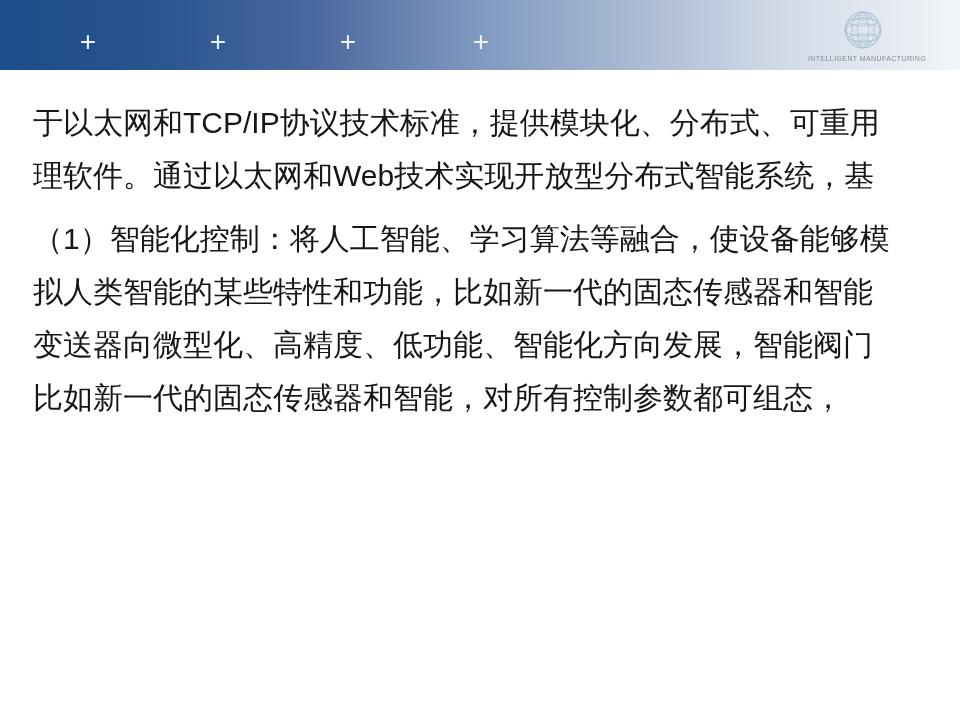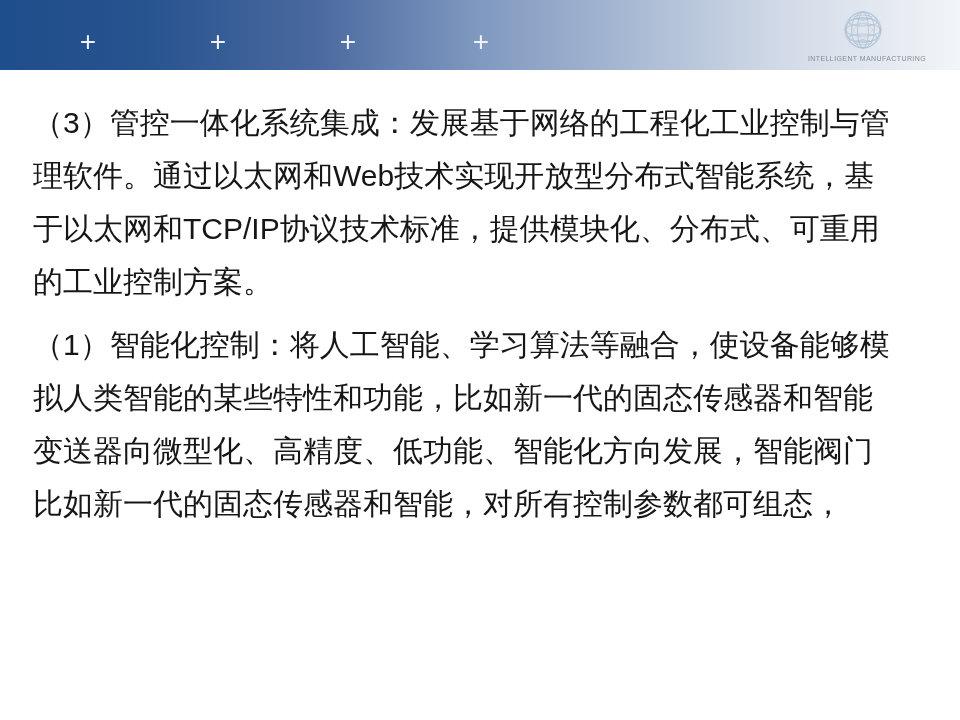--- a/index.html
+++ b/index.html
@@ -94,24 +94,22 @@
           <ellipse cx="21" cy="21" rx="18" ry="7.5" transform="rotate(45 21 21)"></ellipse>
           <ellipse cx="21" cy="21" rx="18" ry="7.5" transform="rotate(-45 21 21)"></ellipse>
         </g>
       </svg>
       <div class="logo-caption">INTELLIGENT MANUFACTURING</div>
     </div>
   </div>
 
   <div class="content" id="content">
       <div class="para">
-        <div class="line">（3）管控一体化系统集成：发展基于网络的工程化工业控制与管</div>
+        <div class="line">于以太网和TCP/IP协议技术标准，提供模块化、分布式、可重用</div>
         <div class="line">理软件。通过以太网和Web技术实现开放型分布式智能系统，基</div>
-        <div class="line">于以太网和TCP/IP协议技术标准，提供模块化、分布式、可重用</div>
-        <div class="line">的工业控制方案。</div>
       </div>
       <div class="para">
         <div class="line">（1）智能化控制：将人工智能、学习算法等融合，使设备能够模</div>
         <div class="line">拟人类智能的某些特性和功能，比如新一代的固态传感器和智能</div>
         <div class="line">变送器向微型化、高精度、低功能、智能化方向发展，智能阀门</div>
         <div class="line">比如新一代的固态传感器和智能，对所有控制参数都可组态，</div>
       </div>
     </div>
 
 </div>

